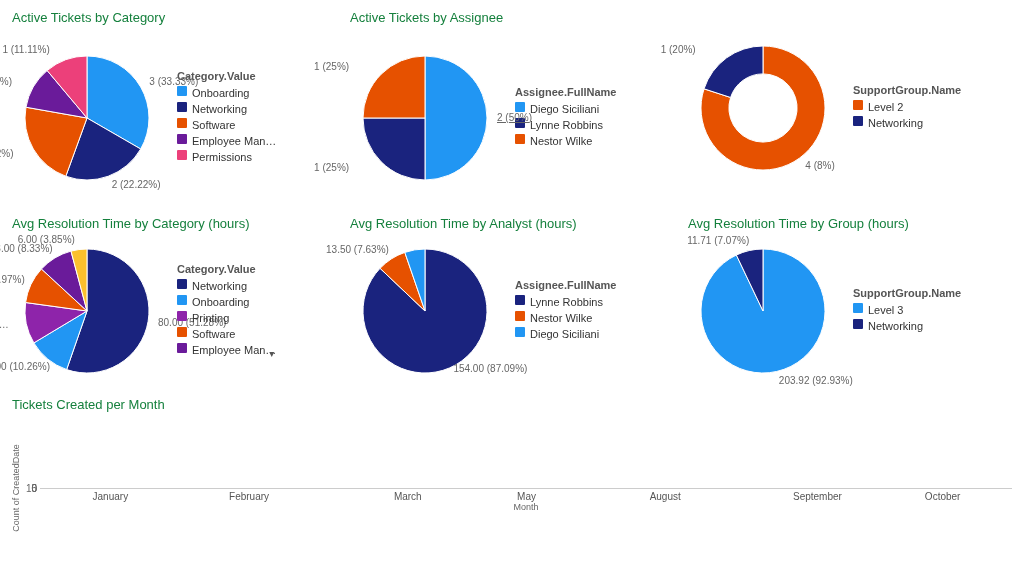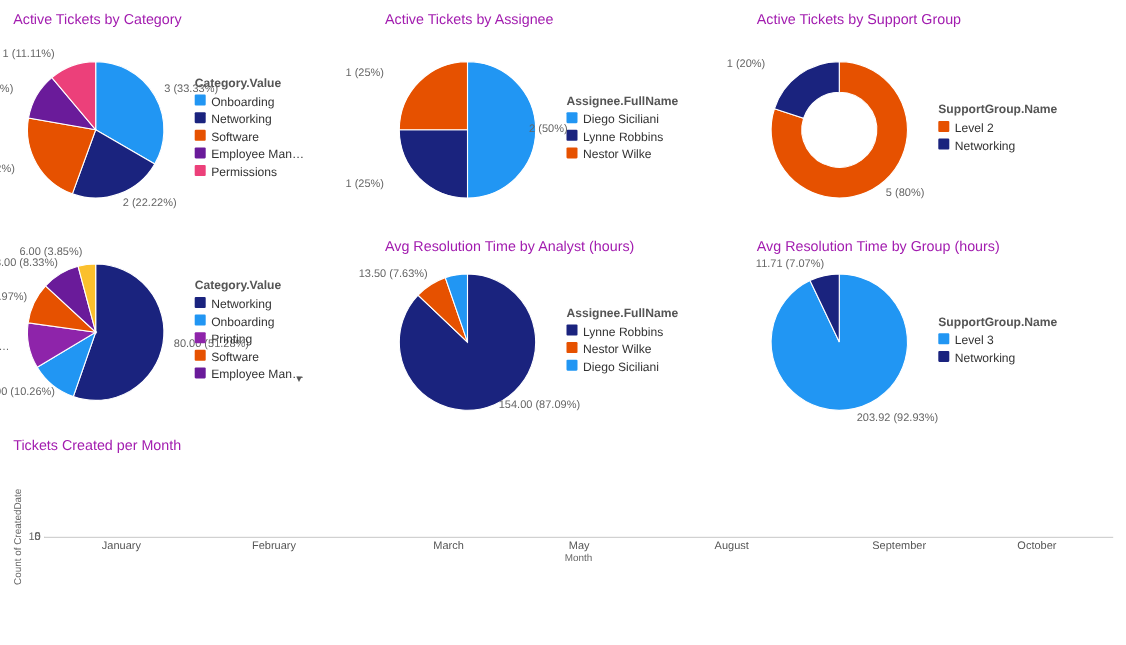--- a/index.html
+++ b/index.html
@@ -18,21 +18,21 @@
     gap: 6px;
   }
   .tile {
     display: flex;
     flex-direction: column;
     padding: 2px 4px;
   }
   .tile-title {
     font-size: 13px;
     font-weight: 400;
-    color: #a21caf;
+    color: #15803d;
     margin: 0 0 4px 0;
   }
   .chart-body {
     flex: 1;
     display: flex;
     align-items: center;
     position: relative;
   }
   .pie-wrap {
     position: relative;
@@ -174,21 +174,21 @@
             <span class="swatch" style="background: rgb(236, 64, 122);"></span>
             <span>Permissions</span>
           </div>
         </div>
       </div>
     </div>
     <div class="tile">
       <div class="tile-title">Active Tickets by Assignee</div>
       <div class="chart-body">
         <div class="pie-wrap" style="width: 150px; height: 150px;">
-          <div class="slice-label" style="left: 131px; top: 69px;">2 (50%)</div>
+          <div class="slice-label" style="left: 147px; top: 69px; text-decoration: underline;">2 (50%)</div>
           <div class="slice-label" style="left: -35.9117px; top: 119.912px;">1 (25%)</div>
           <div class="slice-label" style="left: -35.9117px; top: 18.0883px;">1 (25%)</div>
           <svg width="150" height="150">
             <path d="M 75 13 A 62 62 0 0 1 75.01082104130742 136.999999055686 L 75 75 Z" fill="#2196f3" stroke="#ffffff" stroke-width="1"></path>
             <path d="M 75 137 A 62 62 0 0 1 13.000000944313996 75.01082104130741 L 75 75 Z" fill="#1a237e" stroke="#ffffff" stroke-width="1"></path>
             <path d="M 13 75.00000000000001 A 62 62 0 0 1 74.98917895869256 13.000000944313996 L 75 75 Z" fill="#e65100" stroke="#ffffff" stroke-width="1"></path>
           </svg>
         </div>
         <div class="legend">
           <div class="legend-title">Assignee.FullName</div>
@@ -201,44 +201,44 @@
             <span>Lynne Robbins</span>
           </div>
           <div class="legend-item">
             <span class="swatch" style="background: rgb(230, 81, 0);"></span>
             <span>Nestor Wilke</span>
           </div>
         </div>
       </div>
     </div>
     <div class="tile">
-      <div class="tile-title">Active Tickets by Support Group</div>
-      <div class="chart-body">
-        <div class="pie-wrap" style="width: 150px; height: 150px;">
-          <div class="slice-label" style="left: 117.321px; top: 127.249px;">5 (80%)</div>
+      <div class="chart-body">
+        <div class="pie-wrap" style="width: 150px; height: 150px;">
+          <div class="slice-label" style="left: 117.321px; top: 127.249px;">4 (8%)</div>
           <div class="slice-label" style="left: -27.3205px; top: 10.7508px;">1 (20%)</div>
           <svg width="150" height="150">
             <path d="M 75 13 A 62 62 0 1 1 16.031153002135632 55.85123806241087 L 42.56713415117459 64.46818093432597 A 34.1 34.1 0 1 0 75 40.9 Z" fill="#e65100" stroke="#ffffff" stroke-width="1"></path>
             <path d="M 16.03449598970048 55.84094634875324 A 62 62 0 0 1 74.98917895869256 13.000000944313996 L 74.99404842728092 40.900000519372696 A 34.1 34.1 0 0 0 42.56897279433527 64.46252049181427 Z" fill="#1a237e" stroke="#ffffff" stroke-width="1"></path>
           </svg>
         </div>
         <div class="legend">
           <div class="legend-title">SupportGroup.Name</div>
           <div class="legend-item">
             <span class="swatch" style="background: rgb(230, 81, 0);"></span>
             <span>Level 2</span>
           </div>
           <div class="legend-item">
             <span class="swatch" style="background: rgb(26, 35, 126);"></span>
             <span>Networking</span>
           </div>
         </div>
       </div>
     </div>
     <div class="tile">
+      <div class="tile-title">Avg Resolution Time by Category (hours)</div>
       <div class="chart-body">
         <div class="pie-wrap" style="width: 150px; height: 150px;">
           <div class="slice-label" style="left: 145.995px; top: 80.987px;">80.00 (51.28%)</div>
           <div class="slice-label" style="left: -30.4005px; top: 124.882px;">16.00 (10.26%)</div>
           <div class="slice-label" style="left: -55.5384px; top: 83.4337px;">16.00 (10…</div>
           <div class="slice-label" style="left: -50.1076px; top: 38.2591px;">14.00 (8.97%)</div>
           <div class="slice-label" style="left: -22.2222px; top: 7.36797px;">13.00 (8.33%)</div>
           <div class="slice-label" style="left: 5.63135px; top: -2.38787px;">6.00 (3.85%)</div>
           <svg width="150" height="150">
             <path d="M 75 13 A 62 62 0 1 1 54.65409715305726 133.5665795257224 L 75 75 Z" fill="#1a237e" stroke="#ffffff" stroke-width="1"></path>

